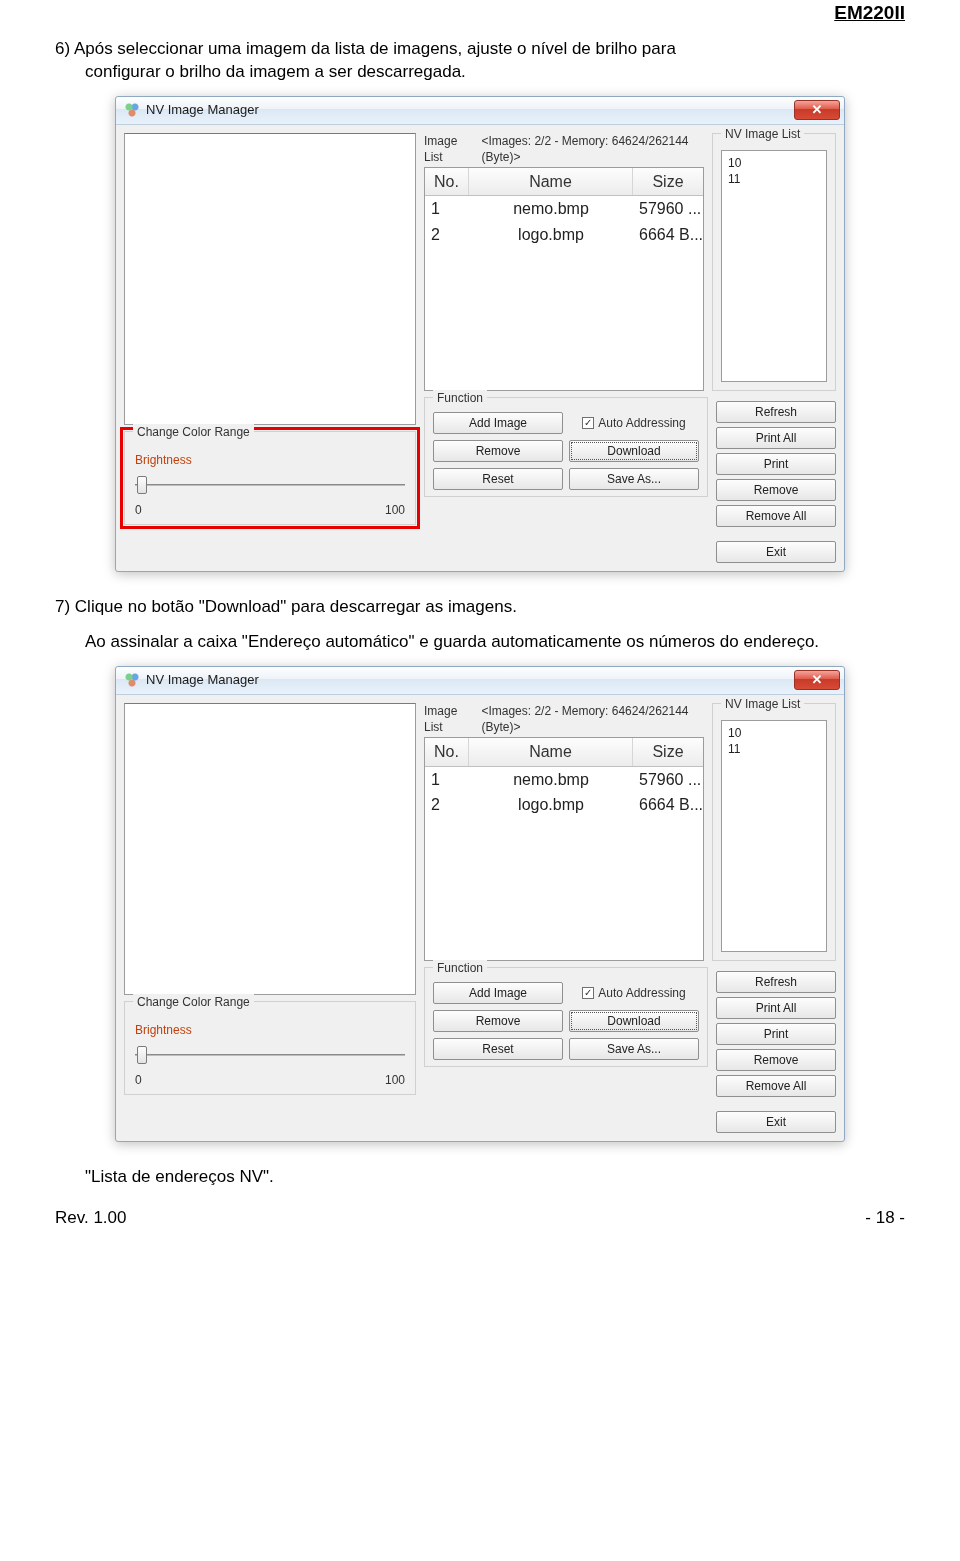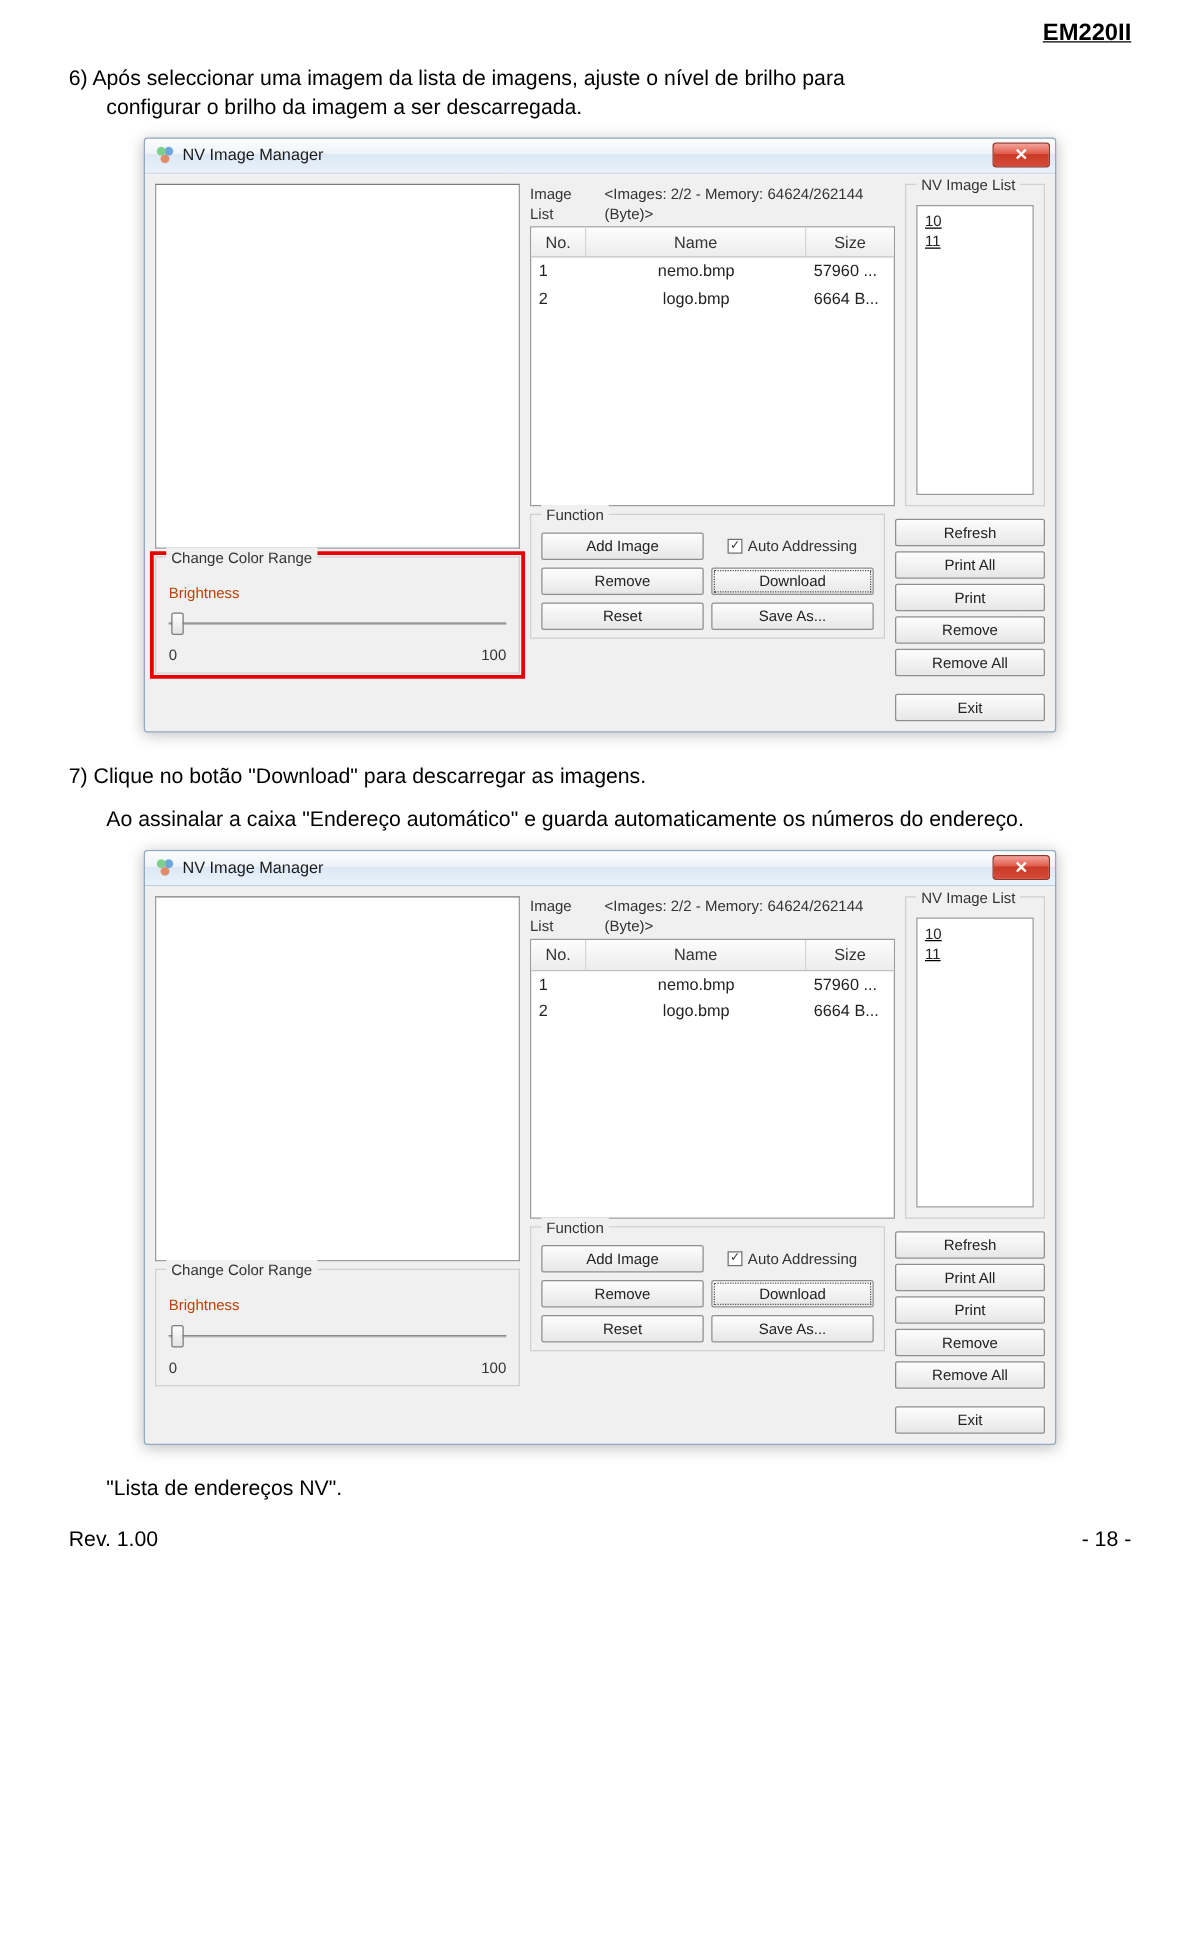--- a/index.html
+++ b/index.html
@@ -9,21 +9,21 @@
     font-family: Arial, Helvetica, sans-serif;
     font-size: 17px;
     line-height: 1.35;
     color: #000;
     padding: 0 55px 20px 55px;
   }
   .product-header {
     text-align: right;
     font-weight: 700;
     text-decoration: underline;
-    margin-top: 14px;
+    margin-top: 0;
     margin-bottom: 12px;
     font-size: 19px;
   }
   .para {
     margin-bottom: 12px;
   }
   .indent-sub {
     padding-left: 30px;
   }
   .screenshot-wrap {
@@ -143,21 +143,21 @@
     margin-top:2px;
     background:#fff;
     border:1px solid #9c9c9c;
     height: 224px;
     display:flex; flex-direction:column;
     overflow:hidden;
   }
   .tbl-head, .tbl-row {
     display:grid;
     grid-template-columns: 44px 1fr 70px;
-    font-size:13px;
+    font-size:16px;
   }
   .tbl-head {
     background: linear-gradient(#fdfdfd,#ececec);
     border-bottom:1px solid #c0c0c0;
   }
   .tbl-head div {
     padding:3px 6px;
     border-right:1px solid #d6d6d6;
     text-align:center;
     color:#333;
@@ -166,21 +166,21 @@
   .tbl-rows{ flex:1; overflow:hidden;}
   .tbl-row div {
     padding:2px 6px;
     color:#222;
     white-space:nowrap; overflow:hidden; text-overflow:clip;
   }
   .tbl-row div.colNo{ text-align:left;}
   .tbl-row div.colName{ text-align:center;}
   .tbl-row div.colSize{ text-align:left;}
 
-  .nv-col { width:112px; display:flex; flex-direction:column;text-decoration:underline; }
+  .nv-col { width:124px; display:flex; flex-direction:column; }
   .nv-box {
     margin-top:4px;
     background:#fff;
     border:1px solid #9c9c9c;
     flex:1;
     min-height: 218px;
     padding: 4px 6px;
     font-size:12px;
     color:#222;
   }

